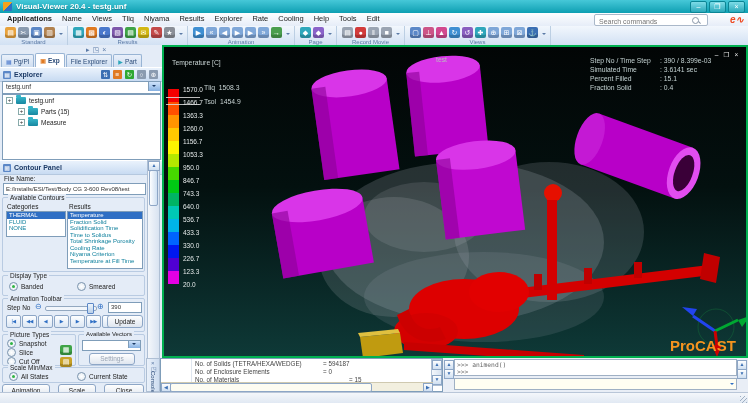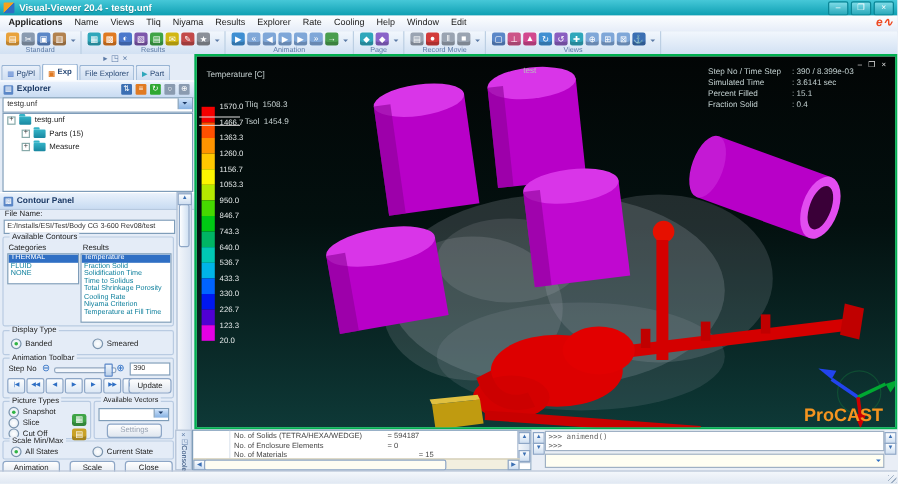--- a/index.html
+++ b/index.html
@@ -121,23 +121,27 @@
         <span class="menuitem bold">Applications</span>
         <span class="menuitem">Name</span>
         <span class="menuitem">Views</span>
         <span class="menuitem">Tliq</span>
         <span class="menuitem">Niyama</span>
         <span class="menuitem">Results</span>
         <span class="menuitem">Explorer</span>
         <span class="menuitem">Rate</span>
         <span class="menuitem">Cooling</span>
         <span class="menuitem">Help</span>
-        <span class="menuitem">Window</span>
+        <span class="menuitem">Tools</span>
         <span class="menuitem">Edit</span>
       </div>
+    <div class="abs searchbox">
+      <input placeholder="Search commands" style="">
+      <span class="maglens"></span>
+    </div>
     <span class="abs esilogo">e∿</span>
   </div>
 
   <div class="abs toolbar" id="toolbar-groups">
       <div class="tbgroup">
         <div class="tbicons">
           <span class="tbicon" style="background: linear-gradient(rgb(232, 162, 60), rgb(232, 162, 60));">▤</span>
           <span class="tbicon" style="background: linear-gradient(rgb(138, 155, 176), rgb(138, 155, 176));">✂</span>
           <span class="tbicon" style="background: linear-gradient(rgb(91, 135, 199), rgb(91, 135, 199));">▣</span>
           <span class="tbicon" style="background: linear-gradient(rgb(178, 130, 79), rgb(178, 130, 79));">▥</span>

